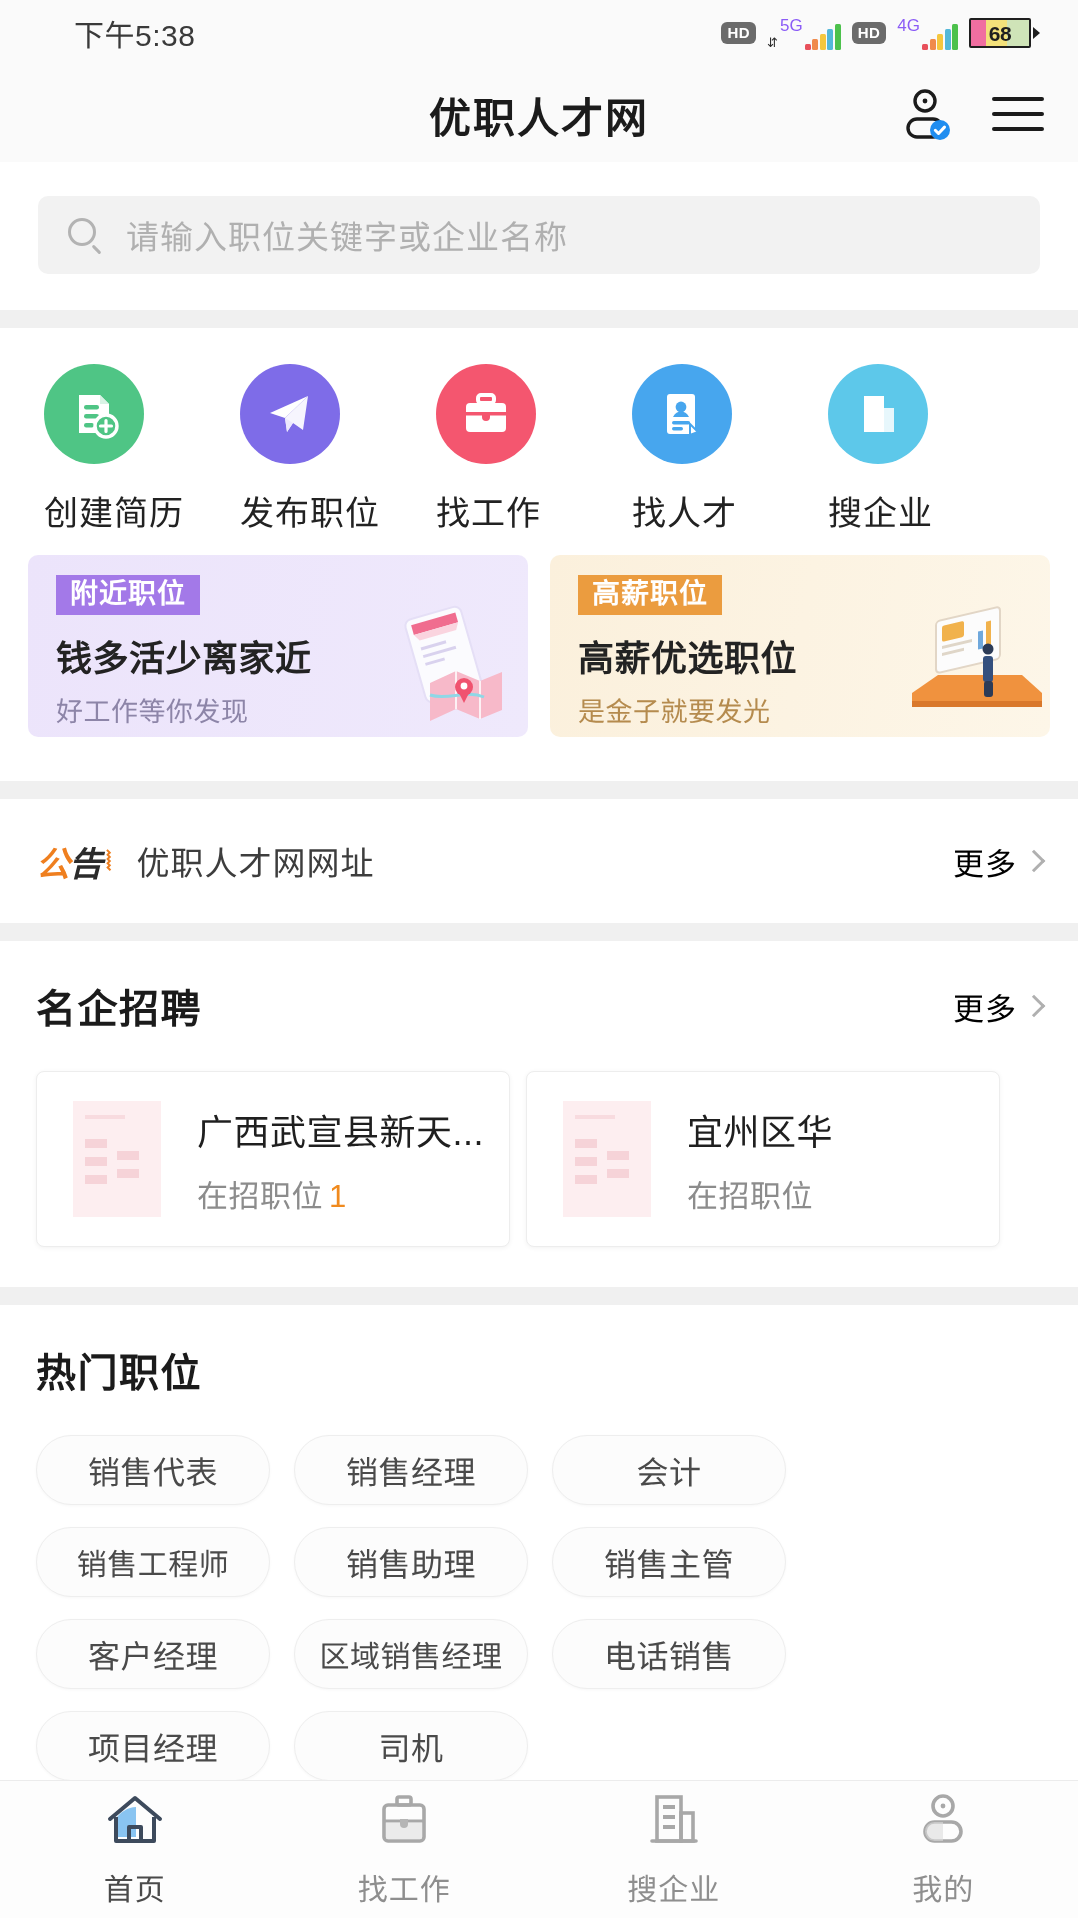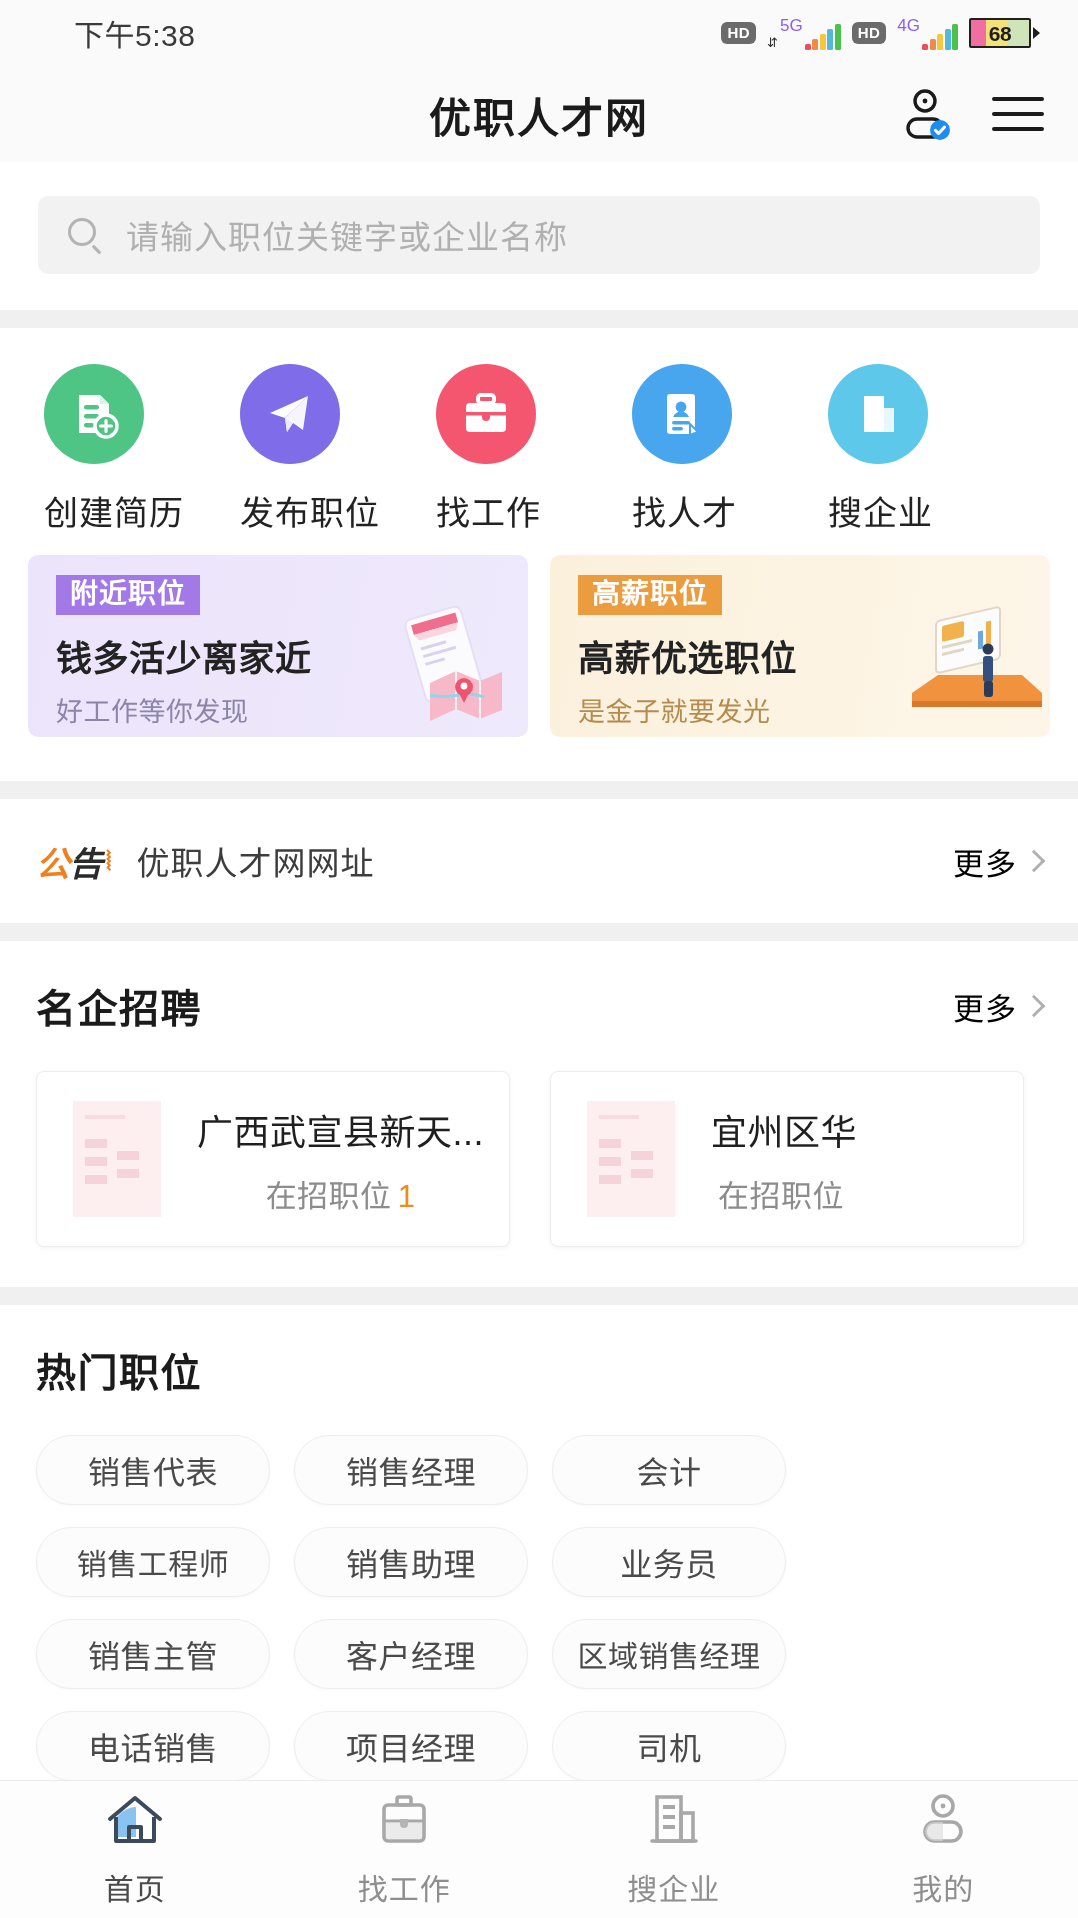--- a/index.html
+++ b/index.html
@@ -131,21 +131,21 @@
     font-size:31px; color:#000000; letter-spacing:1px;
   }
   .chev { width:16px; height:16px; border-right:3px solid #b0b0b0; border-top:3px solid #b0b0b0; transform:rotate(45deg); }
 
   
   .sec { background:#fff; }
   .sec-head { display:flex; align-items:center; padding:36px 36px 6px; }
   .sec-title { font-size:40px; font-weight:bold; color:#1b1b1b; letter-spacing:1.5px; }
 
   
-  .co-scroll { display:flex; gap:40px; padding:30px 36px 40px; overflow:hidden;text-align:center; }
+  .co-scroll { display:flex; gap:16px; padding:30px 36px 40px; overflow:hidden; }
   .co-card {
     flex:0 0 auto; width:474px; height:176px; background:#fff;
     border:1px solid #ededed; border-radius:8px; box-shadow:0 1px 5px rgba(0,0,0,.055);
     display:flex; align-items:center; padding:0 22px; gap:22px;
   }
   .co-logo { width:116px; height:132px; flex:0 0 auto; position:relative; }
   .co-info { min-width:0; }
   .co-name { font-size:36px; color:#1f1f1f; white-space:nowrap; overflow:hidden; text-overflow:ellipsis; letter-spacing:.5px; }
   .co-sub { font-size:31px; color:#8c8c8c; margin-top:16px; letter-spacing:.5px; }
   .co-sub b { color:#f08a1e; font-weight:normal; margin-left:6px; }
@@ -440,21 +440,20 @@
     <div class="sec">
       <div class="sec-head">
         <span class="sec-title">热门职位</span>
       </div>
       <div class="tags">
         <span class="tag">销售代表</span>
         <span class="tag">销售经理</span>
         <span class="tag">会计</span>
         <span class="tag tight">销售工程师</span>
         <span class="tag">销售助理</span>
-        <span class="tag">业务员</span>
         <span class="tag">销售主管</span>
         <span class="tag">客户经理</span>
         <span class="tag tight">区域销售经理</span>
         <span class="tag">电话销售</span>
         <span class="tag">项目经理</span>
         <span class="tag">司机</span>
 
       </div>
     </div>
 

